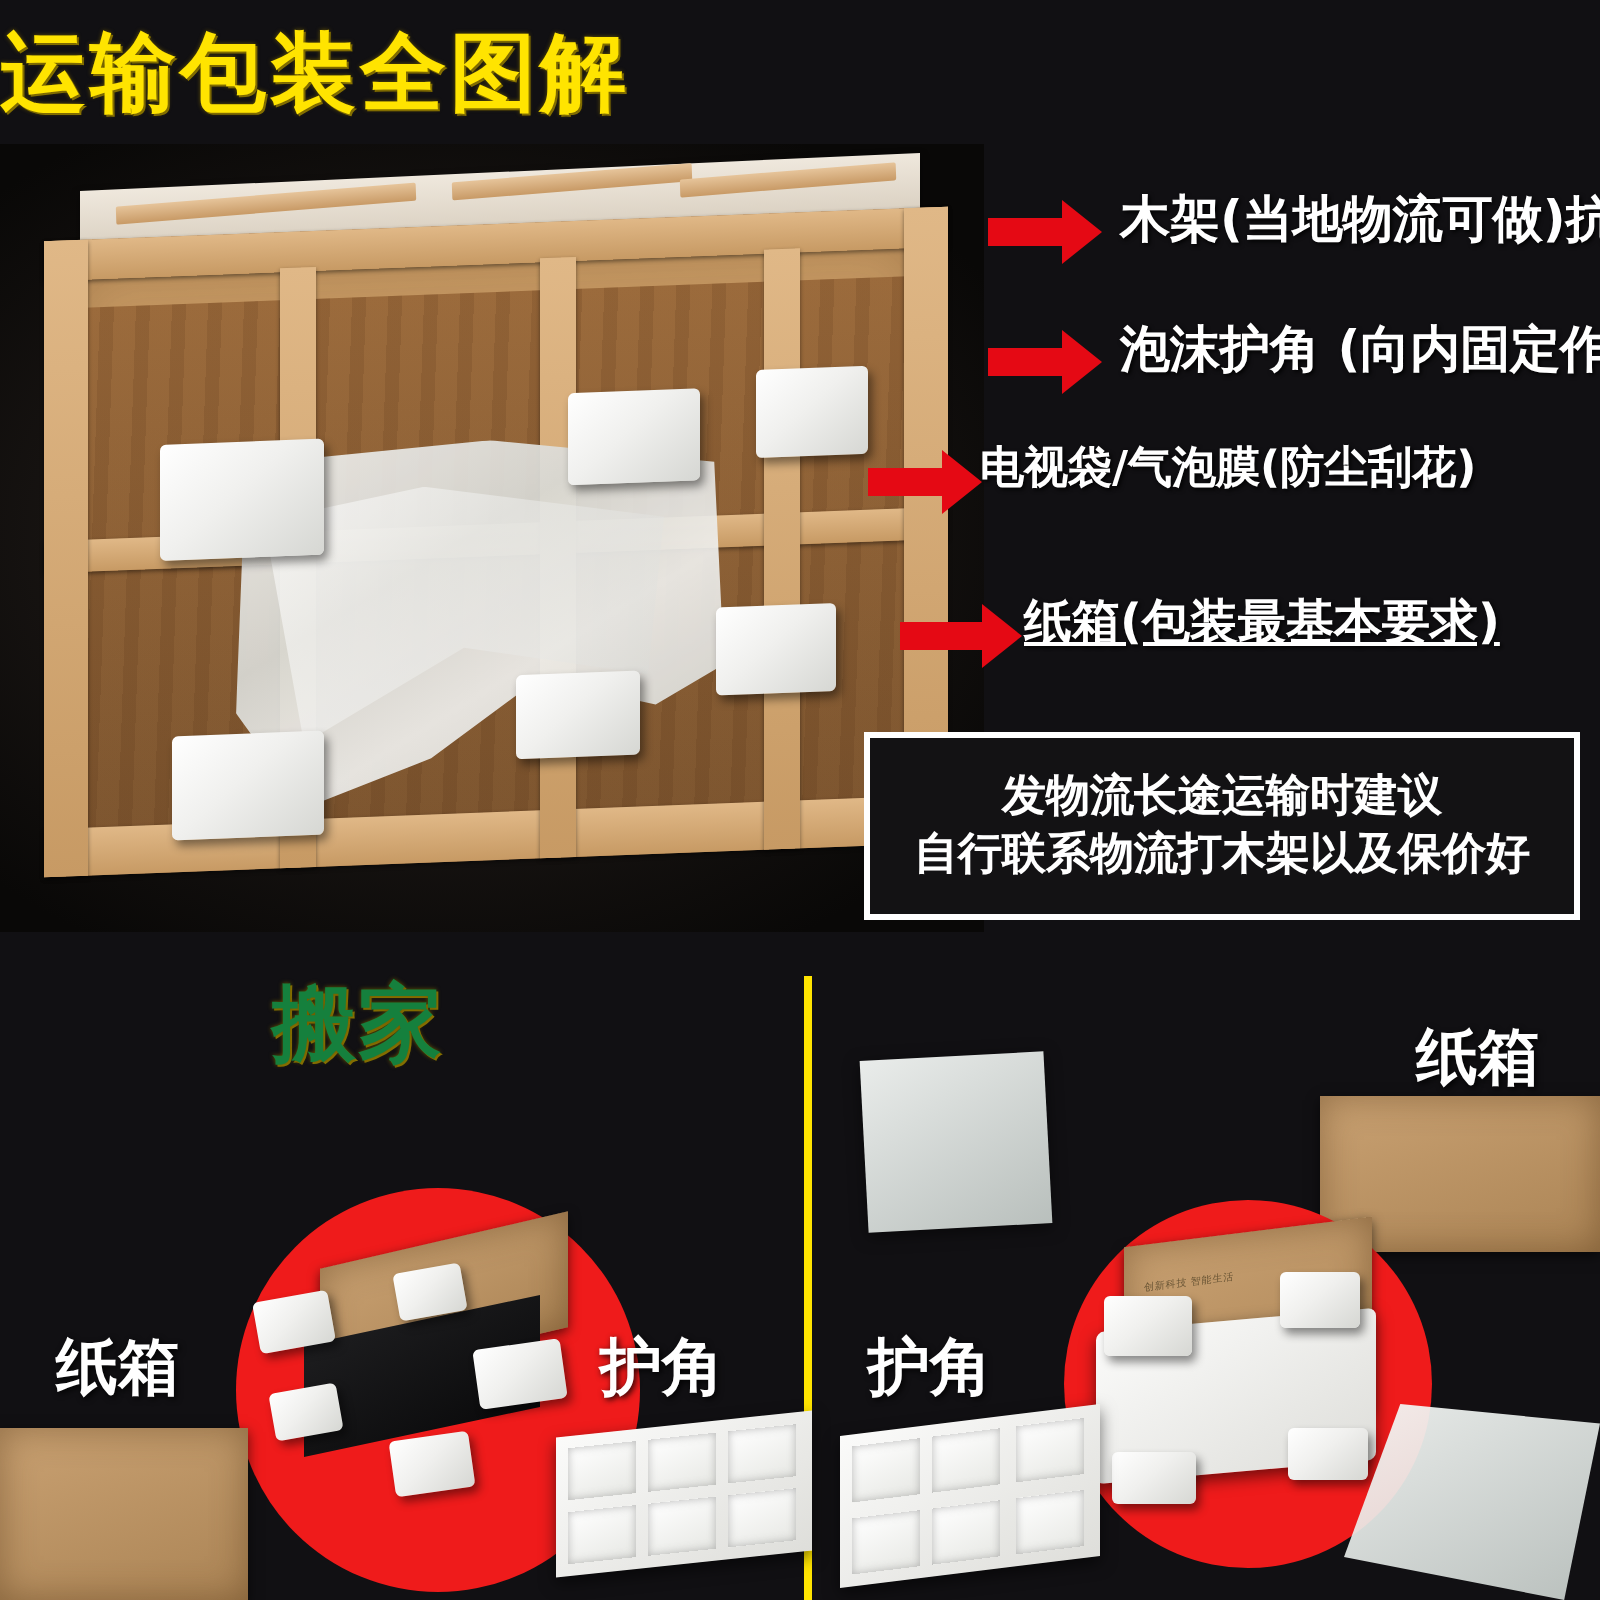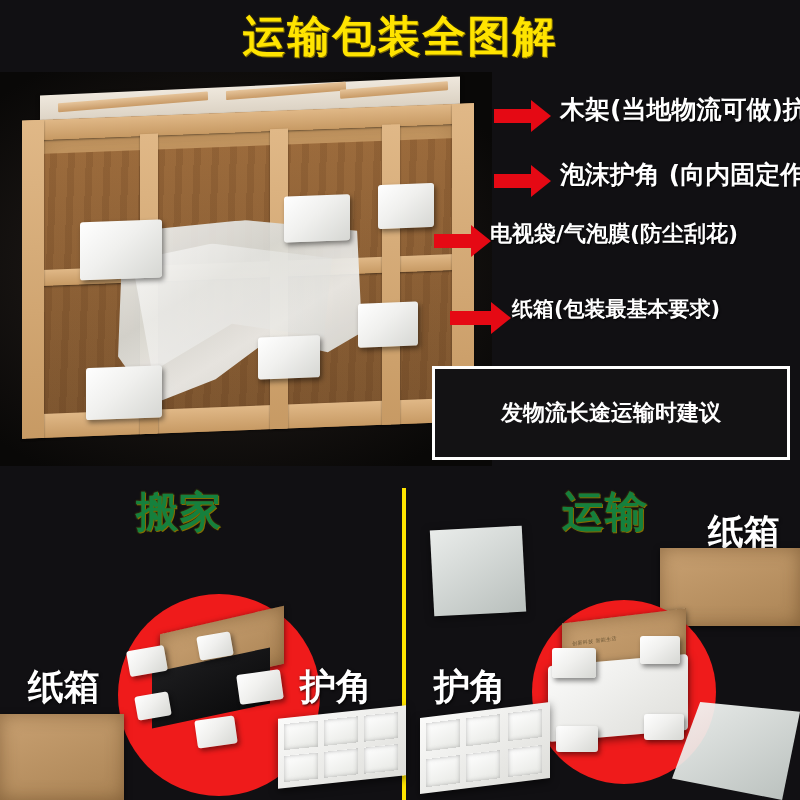--- a/index.html
+++ b/index.html
@@ -1,21 +1,21 @@
 <!DOCTYPE html>
 <html><head>
 <meta charset="utf-8">
 <style>
   html,body{margin:0;padding:0;background:#000;}
   body{width:800px;height:800px;overflow:hidden;font-family:"Liberation Sans","DejaVu Sans",sans-serif;}
   #page{position:relative;width:800px;height:800px;background:#111013;overflow:hidden;}
 
   
   .title{
-    position:absolute;left:0;top:8px;width:800px;text-align:center;
+    position:absolute;left:0;top:8px;width:800px;text-align:left;
     font-size:43px;font-weight:bold;color:#ffe400;letter-spacing:2px;
     text-shadow:0 0 2px #6b5a00, 1px 1px 0 #8a7400;
     font-family:"DejaVu Sans","Liberation Sans",sans-serif;
   }
 
   
   .crate-photo{
     position:absolute;left:0;top:72px;width:492px;height:394px;overflow:hidden;
     background:#0b0a0a;
   }
@@ -89,21 +89,21 @@
   }
 
   
   .divider{position:absolute;left:402px;top:488px;width:4px;height:312px;background:#ffe400;}
   .sect-head{
     position:absolute;color:#15803d;font-weight:bold;font-size:42px;letter-spacing:1px;
     font-family:"DejaVu Sans","Liberation Sans",sans-serif;
     text-shadow:0 0 2px #6b5a00,1px 1px 0 #8a7400;
   }
   .blabel{
-    position:absolute;color:#fff;font-weight:bold;font-size:36px;white-space:nowrap;
+    position:absolute;color:#fff;font-weight:bold;font-size:31px;white-space:nowrap;
     font-family:"DejaVu Sans","Liberation Sans",sans-serif;
     text-shadow:1px 1px 3px rgba(0,0,0,.9);
   }
   .redcircle{position:absolute;border-radius:50%;background:#ef1b1b;}
 
   .carton{
     position:absolute;background:linear-gradient(160deg,#c9a172,#ab8455);
     box-shadow:inset 0 0 18px rgba(80,50,20,.45),0 2px 6px rgba(0,0,0,.6);
   }
   .foam-tray{
@@ -164,24 +164,25 @@
   <div class="arrow" style="left:494px;top:109px;width:44px;"></div>
   <div class="rlabel" style="left:560px;top:93px;font-size:25px;">木架(当地物流可做)抗压</div>
 
   <div class="arrow" style="left:494px;top:174px;width:44px;"></div>
   <div class="rlabel" style="left:560px;top:158px;font-size:25px;">泡沫护角 (向内固定作用)</div>
 
   <div class="arrow" style="left:434px;top:234px;width:44px;"></div>
   <div class="rlabel" style="left:490px;top:219px;font-size:22px;">电视袋/气泡膜(防尘刮花)</div>
 
   <div class="arrow" style="left:450px;top:311px;width:48px;"></div>
-  <div class="rlabel" style="left:512px;top:295px;font-size:21px;">纸箱(包装最基本要求)</div>
+  <div class="rlabel" style="left:512px;top:295px;font-size:24px;text-decoration:underline;">纸箱(包装最基本要求)</div>
 
   <div class="notebox">
     <div>发物流长途运输时建议</div>
+    <div>自行联系物流打木架以及保价好</div>
   </div>
 
   <div class="divider"></div>
 
   <div class="sect-head" style="left:136px;top:484px;">搬家</div>
 
   <div class="redcircle" style="left:118px;top:594px;width:202px;height:202px;"></div>
   <div class="carton" style="left:160px;top:620px;width:124px;height:58px;transform:skewY(-13deg);"></div>
   <div class="tv" style="left:152px;top:660px;width:118px;height:56px;transform:skewY(-12deg);"></div>
   <div class="foam" style="left:128px;top:648px;width:38px;height:26px;transform:rotate(-10deg);"></div>
@@ -196,21 +197,20 @@
   <div class="blabel" style="left:300px;top:663px;">护角</div>
   <div class="foam-tray" style="left:278px;top:712px;width:128px;height:70px;transform:skewY(-6deg);">
     <div class="foam-cell" style="left:6px;top:6px;width:34px;height:26px;"></div>
     <div class="foam-cell" style="left:46px;top:6px;width:34px;height:26px;"></div>
     <div class="foam-cell" style="left:86px;top:6px;width:34px;height:26px;"></div>
     <div class="foam-cell" style="left:6px;top:38px;width:34px;height:26px;"></div>
     <div class="foam-cell" style="left:46px;top:38px;width:34px;height:26px;"></div>
     <div class="foam-cell" style="left:86px;top:38px;width:34px;height:26px;"></div>
   </div>
 
-  <div class="sect-head" style="left:562px;top:484px;">运输</div>
 
   <div class="bag" style="left:432px;top:528px;width:92px;height:86px;transform:rotate(-3deg);"></div>
 
   <div class="blabel" style="left:708px;top:508px;">纸箱</div>
   <div class="carton" style="left:660px;top:548px;width:140px;height:78px;"></div>
 
   <div class="redcircle" style="left:532px;top:600px;width:184px;height:184px;"></div>
   <div class="carton" style="left:562px;top:616px;width:124px;height:96px;transform:skewY(-7deg);">
     <div class="pkgtext" style="left:10px;top:18px;">创新科技 智能生活</div>
   </div>

